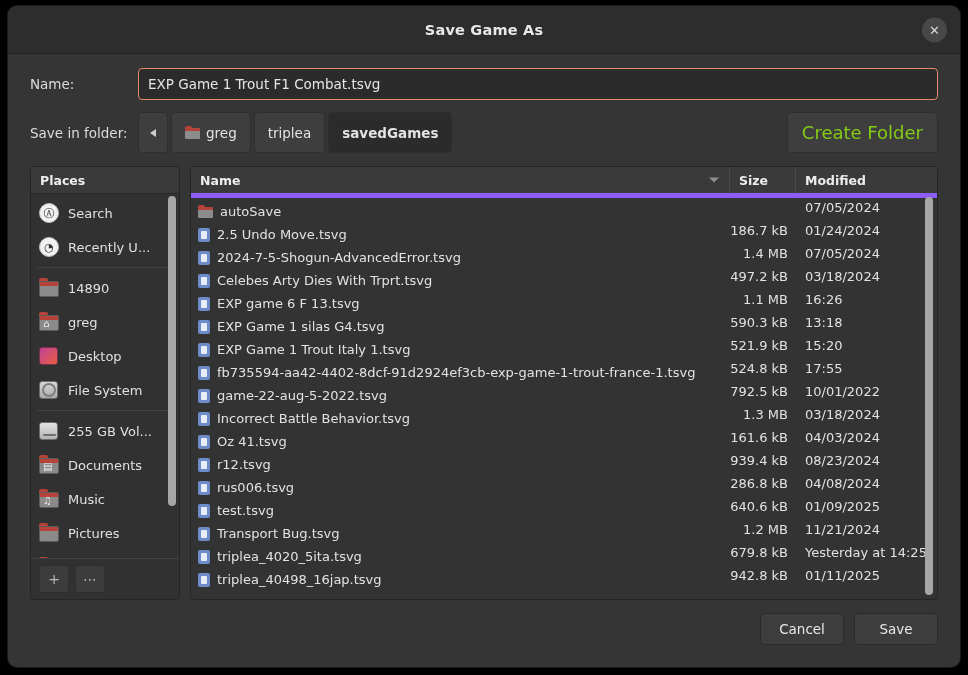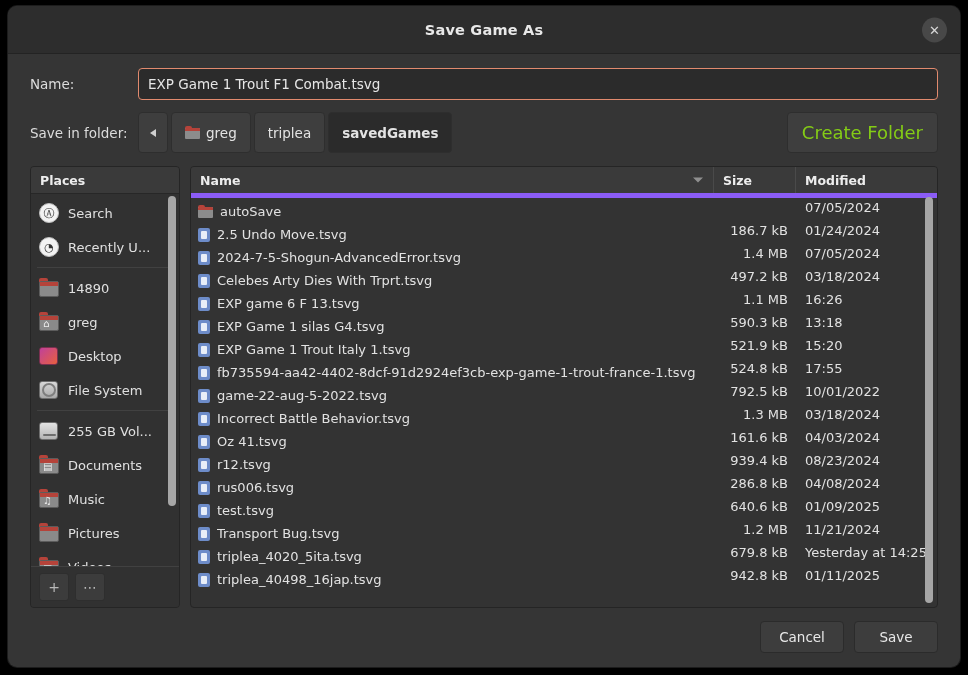--- a/index.html
+++ b/index.html
@@ -110,21 +110,21 @@
     flex:1 1 auto; background:#333333; border:1px solid #252525; border-radius:4px;
     display:flex; flex-direction:column; overflow:hidden; min-width:0; position:relative;
   }
   .cols{
     height:26px; flex:0 0 26px; background:#3a3a3a; border-bottom:5px solid #8b5cf6;
     display:flex; align-items:stretch; color:#ededed; font-size:12.5px; font-weight:bold;
   }
   .col{ display:flex; align-items:center; padding:0 9px; box-sizing:border-box; }
   .col.name{ flex:1 1 auto; position:relative; }
   .col.size{ width:66px; flex:0 0 66px; border-left:1px solid #4a4a4a; }
-  .col.mod{ width:142px; flex:0 0 142px; border-left:1px solid #4a4a4a;margin-left:16px; }
+  .col.mod{ width:142px; flex:0 0 142px; border-left:1px solid #4a4a4a; }
   .sort-tri{
     position:absolute; right:10px; top:50%; transform:translateY(-50%);
     width:0;height:0;border-left:5px solid transparent;border-right:5px solid transparent;
     border-top:5px solid #8f8f8f;
   }
   .rows{ flex:1 1 auto; overflow:hidden; padding-top:2px; }
   .row{ height:23px; display:flex; color:#e2e2e2; font-size:13px; cursor:pointer; }
   .cell-name{ flex:1 1 auto; display:flex; align-items:center; gap:7px; padding-left:7px; min-width:0; }
   .cell-name span{ white-space:nowrap; overflow:hidden; text-overflow:ellipsis; }
   .cell-size{ width:66px; flex:0 0 66px; text-align:right; padding-right:7px; box-sizing:border-box; }
@@ -151,21 +151,21 @@
   .sico-circle{position:absolute;left:1px;top:0;width:20px;height:20px;border-radius:50%;background:#f2f2f2;border:1px solid #bdbdbd;box-sizing:border-box;color:#333;font-size:11px;display:flex;align-items:center;justify-content:center;}
   .sico-desk{position:absolute;left:1px;top:1px;width:19px;height:18px;border-radius:3px;background:linear-gradient(135deg,#c0419a,#e8603f);border:1px solid #7a3050;box-sizing:border-box;}
   .sico-disk{position:absolute;left:1px;top:1px;width:19px;height:18px;border-radius:3px;background:linear-gradient(#d8d8d8,#a9a9a9);border:1px solid #6e6e6e;box-sizing:border-box;display:flex;align-items:center;justify-content:center;}
   .sico-disk .hole{width:10px;height:10px;border-radius:50%;border:2px solid #7e7e7e;}
   .sico-vol{position:absolute;left:1px;top:1px;width:19px;height:18px;border-radius:3px;background:linear-gradient(#e2e2e2,#b4b4b4);border:1px solid #6e6e6e;box-sizing:border-box;}
   .sico-vol:after{content:"";position:absolute;left:3px;bottom:3px;width:13px;height:2px;background:#6e6e6e;border-radius:1px;}
 
   
   .footer{
     flex:0 0 auto; display:flex; justify-content:flex-end; gap:10px;
-    padding:13px 22px 14px 22px;
+    padding:13px 22px 22px 22px;
   }
   .btn{
     min-width:84px; height:32px; background:#3d3d3d; border:1px solid #2b2b2b;
     border-radius:4px; color:#e8e8e8; font-size:13.5px; font-family:inherit;
     cursor:pointer; display:flex;align-items:center;justify-content:center;
   }
 </style>
 </head>
 <body>
 

